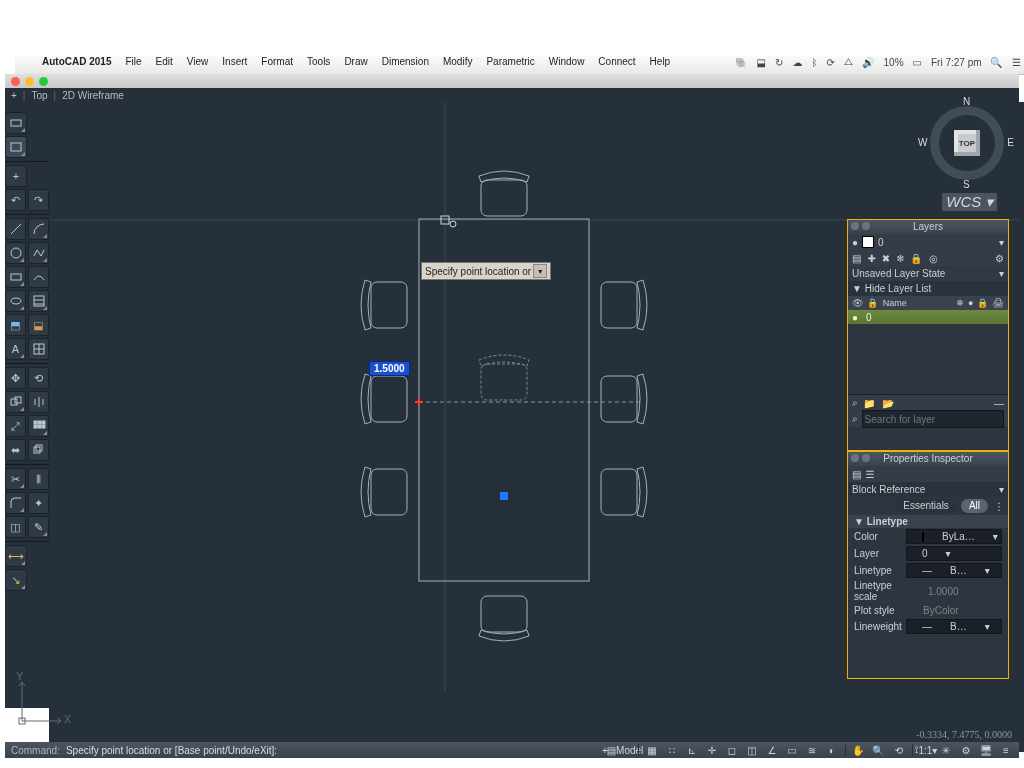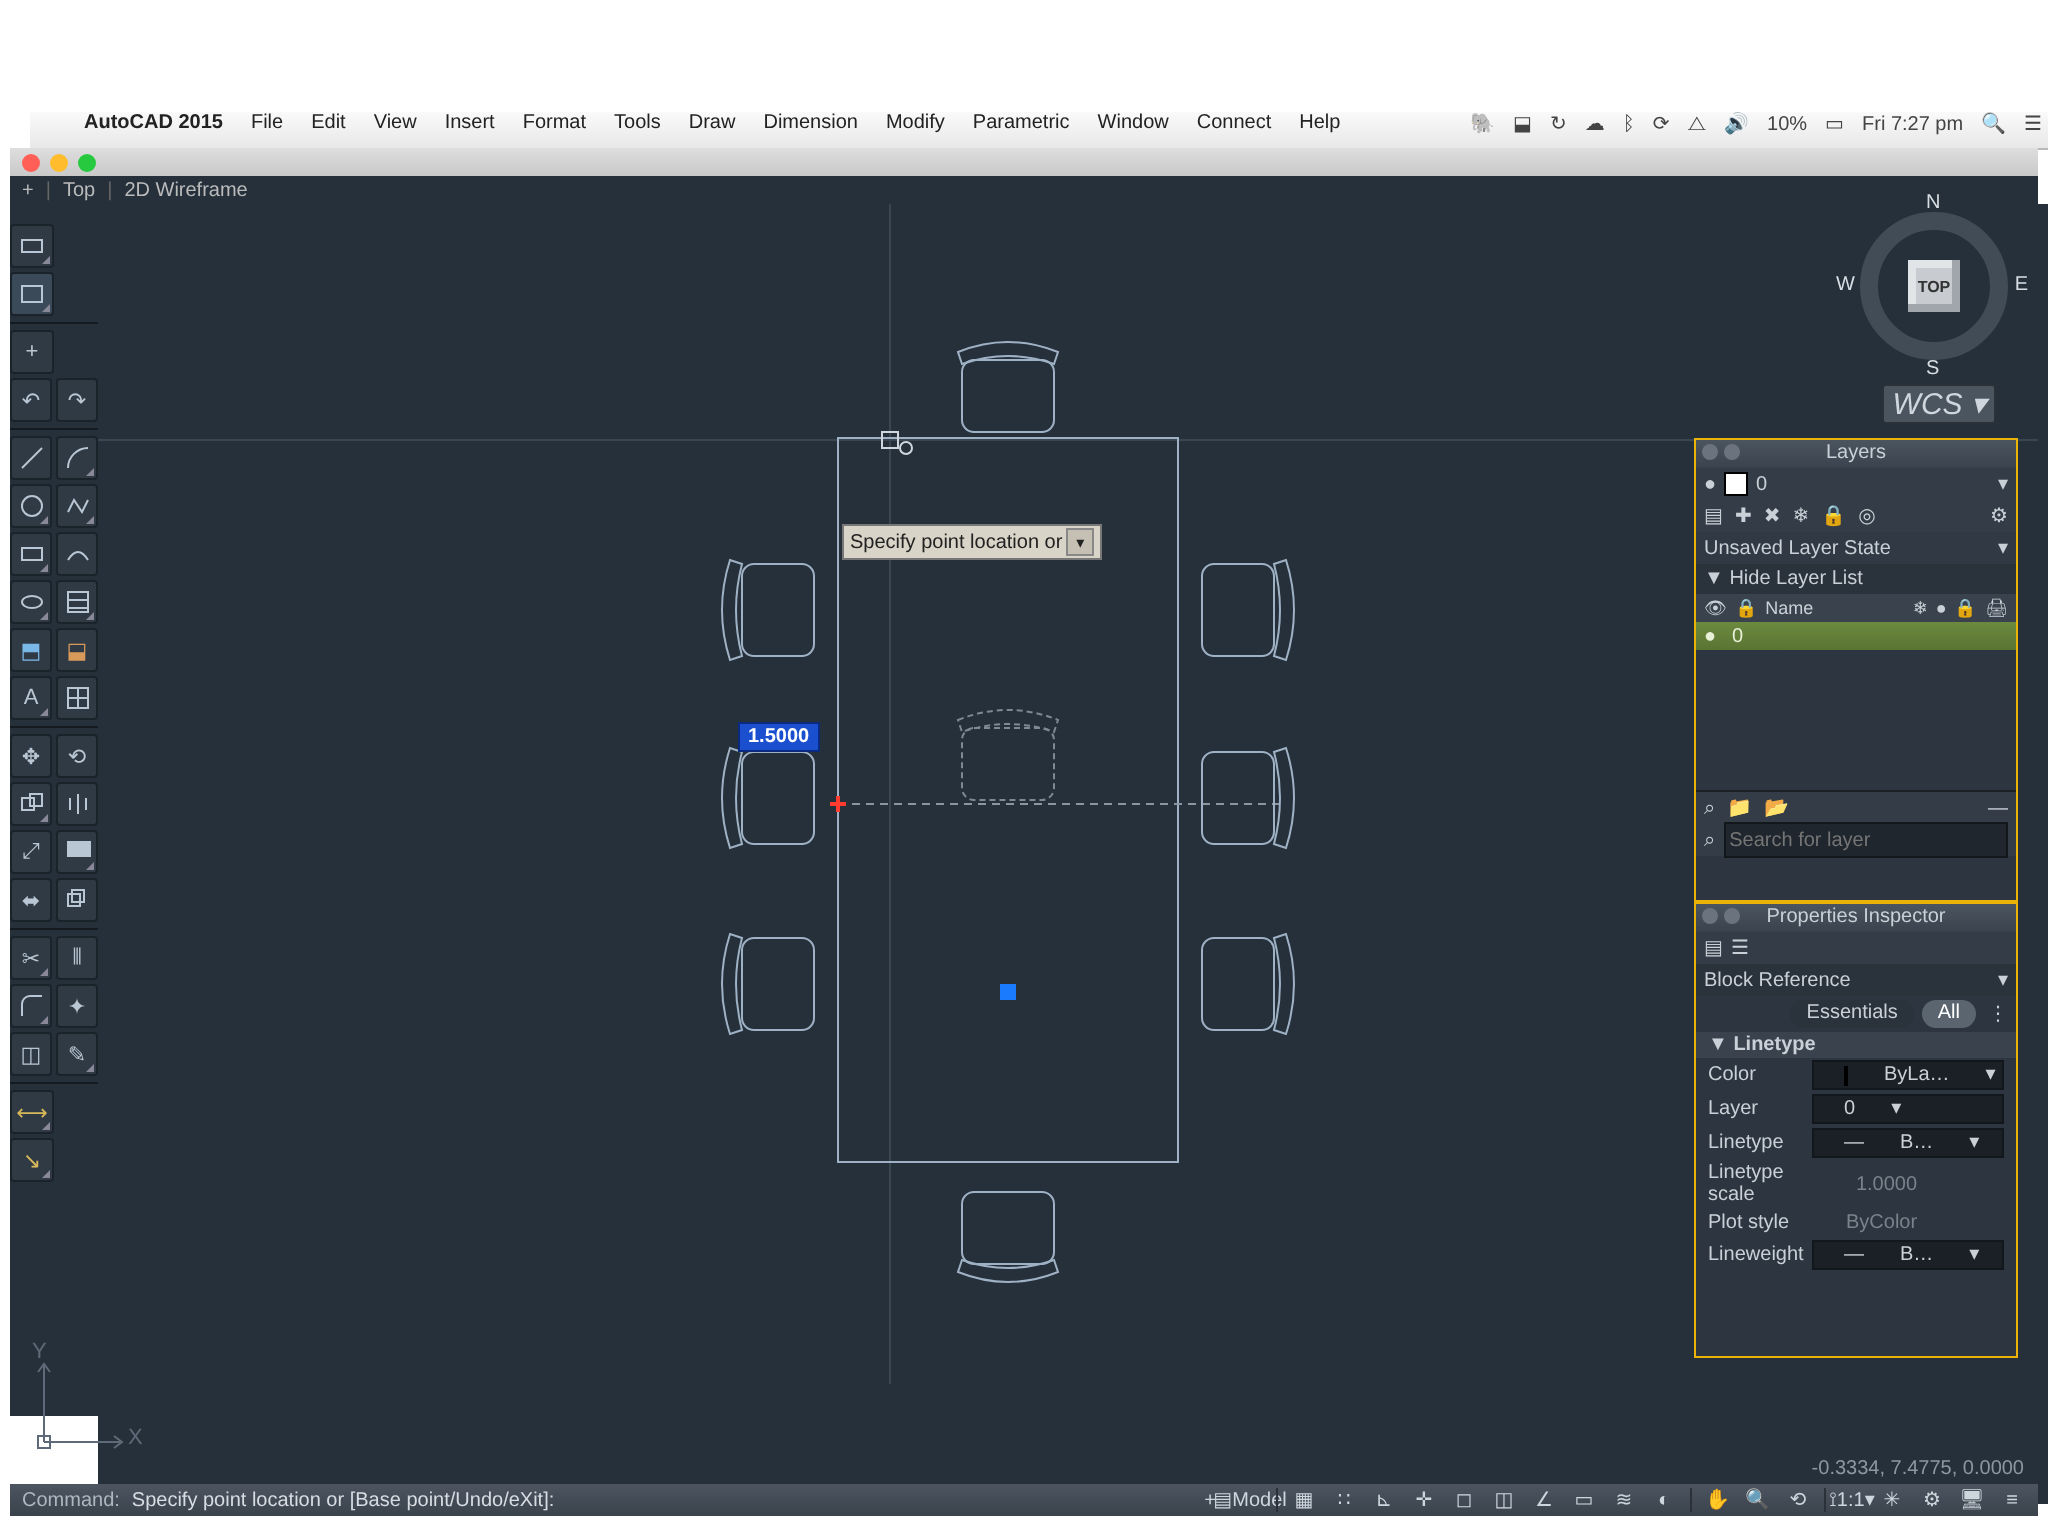--- a/index.html
+++ b/index.html
@@ -62,21 +62,21 @@
   .section-hdr{background:#3a434d;padding:1px 6px;font-weight:bold;}
   .pill{display:inline-block;padding:0 8px;border-radius:8px;background:#2a323b;margin:0 2px;height:14px;line-height:14px;}
   .pill.active{background:#5a6570;color:#fff;}
   
   .cmdbar{position:absolute;left:5px;right:5px;bottom:10px;height:16px;background:linear-gradient(#4c5560,#3a424c);display:flex;align-items:center;color:#d8dde3;font-size:10px;}
   .cmdbar .lbl{padding:0 6px;color:#aeb6bf;}
   .cmdbar .txt{flex:0 0 auto;padding-right:10px;}
   .cmdbar .rgrp{margin-left:auto;display:flex;align-items:center;gap:2px;padding-right:4px;}
   .sb-btn{width:18px;height:14px;display:flex;align-items:center;justify-content:center;color:#cdd5dd;}
   .sb-sep{width:1px;height:12px;background:#2a3138;margin:0 2px;}
-  .coords{position:absolute;right:12px;bottom:28px;color:#8d97a2;font-size:10px;}
+  .coords{position:absolute;right:12px;bottom:28px;color:#8d97a2;font-size:10px;font-family:Liberation Serif, serif;}
   .ucs{position:absolute;left:12px;bottom:34px;color:#5e6a77;font-size:11px;}
 </style>
 </head>
 <body>
 <div class="stage">
 
 <div class="mac-menubar">
   <div class="apple"></div>
   <div class="m bold">AutoCAD 2015</div>
   <div class="m">File</div>

